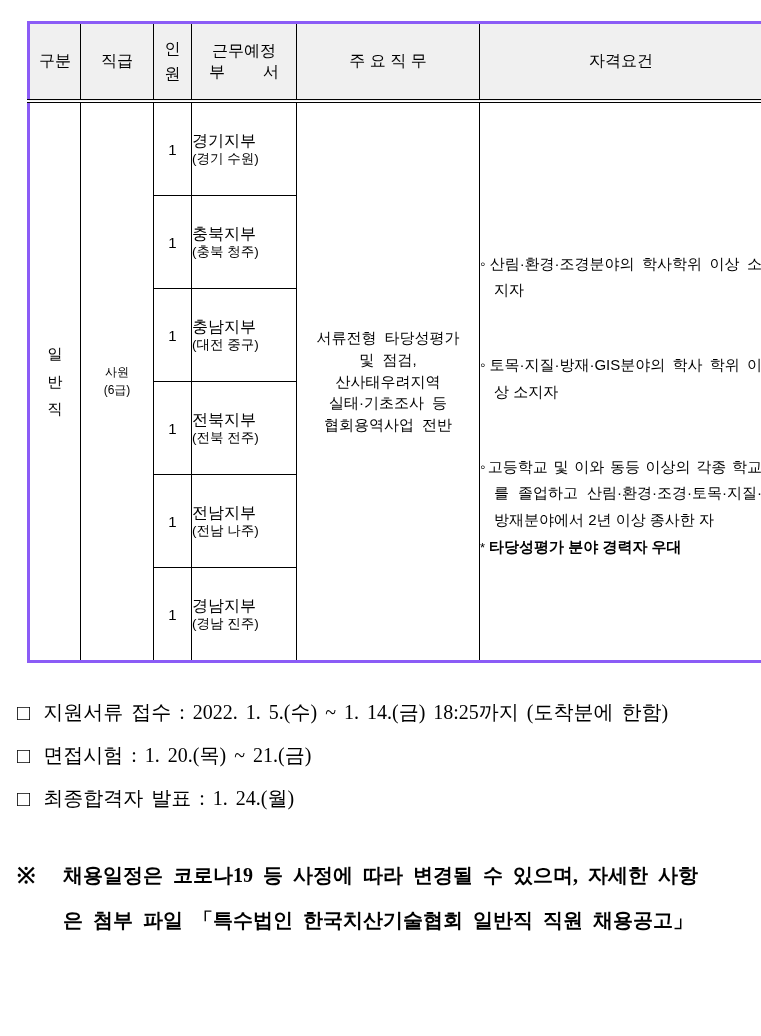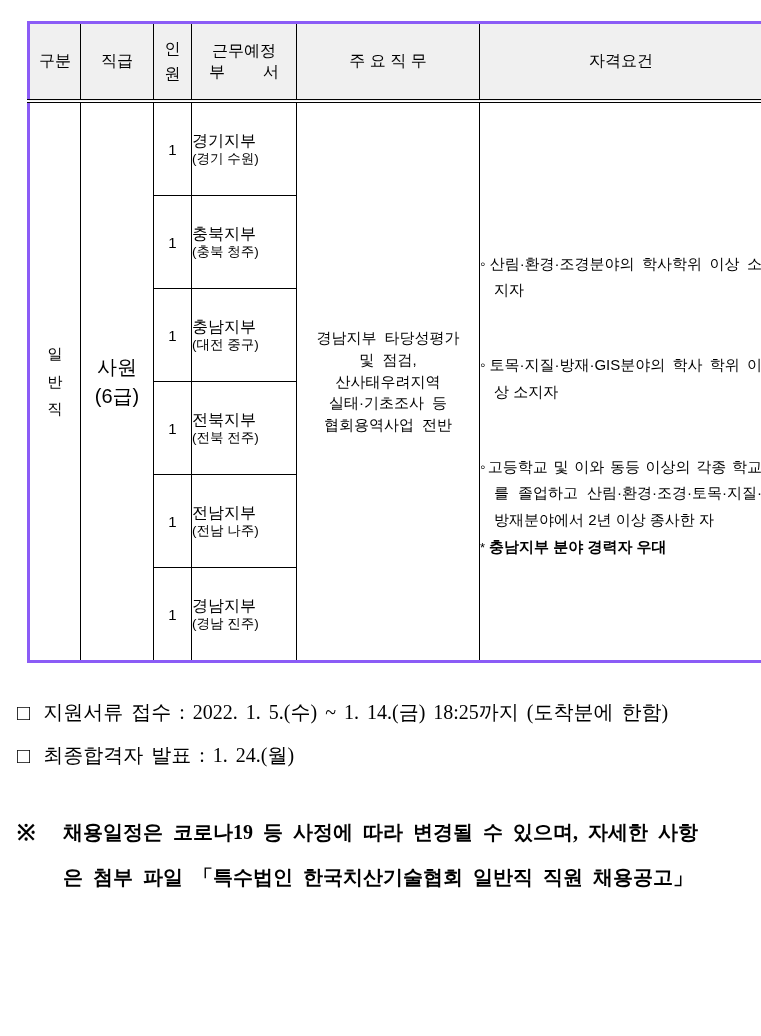--- a/index.html
+++ b/index.html
@@ -58,21 +58,21 @@
   .category-v { font-size: 15px; line-height: 1.85; }
   .headcount-v { font-size: 16px; line-height: 1.55; }
 
   .dept-head { width: 70px; margin: 0 auto; }
   .dept-head .l1 { display: block; text-align: center; }
   .dept-head .l2 {
     display: flex;
     justify-content: space-between;
   }
 
-  td.grade-cell { text-align: center; font-size: 20px; line-height: 1.45; }
+  td.grade-cell { text-align: center; font-size: 12px; line-height: 1.45; }
 
   td.duties-cell {
     text-align: center;
     font-size: 15px;
     line-height: 1.45;
     word-spacing: 4px;
   }
 
   td.qual-cell {
     padding: 0 7px 0 8px;
@@ -184,31 +184,31 @@
         <td rowspan="6" class="grade-cell">
           <div>사원</div>
           <div>(6급)</div>
         </td>
         <td class="count-cell">1</td>
         <td class="dept-cell">
           <div class="dept-name">경기지부</div>
           <div class="dept-loc">(경기 수원)</div>
         </td>
         <td rowspan="6" class="duties-cell">
-          <div>경남지부 타당성평가</div>
+          <div>서류전형 타당성평가</div>
           <div>및 점검,</div>
           <div>산사태우려지역</div>
           <div>실태·기초조사 등</div>
           <div>협회용역사업 전반</div>
         </td>
         <td rowspan="6" class="qual-cell">
           <div class="qual-item"><span class="bullet">◦</span><span>산림·환경·조경분야의 학사학위 이상 소지자</span></div>
           <div class="qual-item"><span class="bullet">◦</span><span>토목·지질·방재·GIS분야의 학사 학위 이상 소지자</span></div>
           <div class="qual-item"><span class="bullet">◦</span><span>고등학교 및 이와 동등 이상의 각종 학교를 졸업하고 산림·환경·조경·토목·지질·방재분야에서 2년 이상 종사한 자</span></div>
-          <div class="qual-note"><span class="star">*</span><span>충남지부 분야 경력자 우대</span></div>
+          <div class="qual-note"><span class="star">*</span><span>타당성평가 분야 경력자 우대</span></div>
         </td>
       </tr>
       <tr>
         <td class="count-cell">1</td>
         <td class="dept-cell">
           <div class="dept-name">충북지부</div>
           <div class="dept-loc">(충북 청주)</div>
         </td>
       </tr>
       <tr>
@@ -238,20 +238,23 @@
           <div class="dept-name">경남지부</div>
           <div class="dept-loc">(경남 진주)</div>
         </td>
       </tr>
     </tbody>
   </table>
 
   <div class="bottom">
     <div class="sched-item">
       <span class="box-marker">□</span><span>지원서류 접수 : 2022. 1. 5.(수) ~ 1. 14.(금) 18:25까지 (도착분에 한함)</span>
+    </div>
+    <div class="sched-item">
+      <span class="box-marker">□</span><span>면접시험 : 1. 20.(목) ~ 21.(금)</span>
     </div>
     <div class="sched-item">
       <span class="box-marker">□</span><span>최종합격자 발표 : 1. 24.(월)</span>
     </div>
 
     <div class="notice">
       <span class="ref-marker">※</span>
       <div>채용일정은 코로나19 등 사정에 따라 변경될 수 있으며, 자세한 사항</div>
       <div>은 첨부 파일 「특수법인 한국치산기술협회 일반직 직원 채용공고」</div>
     </div>

